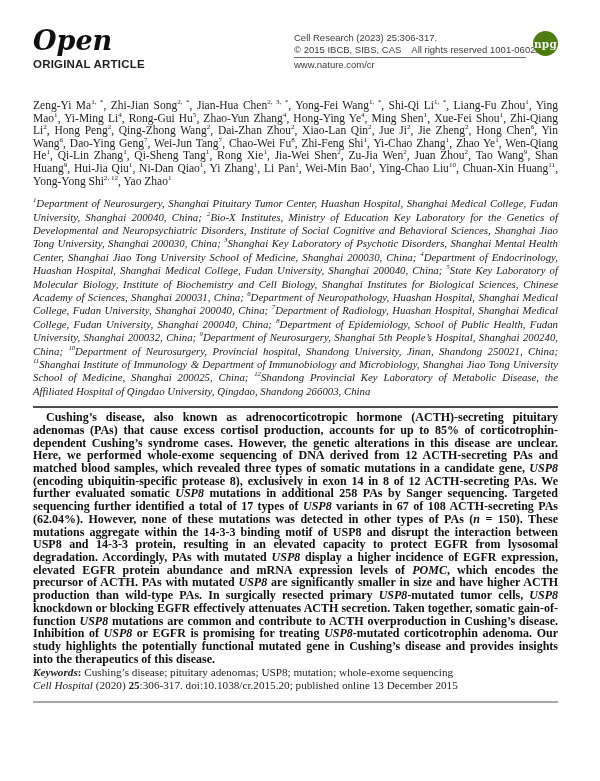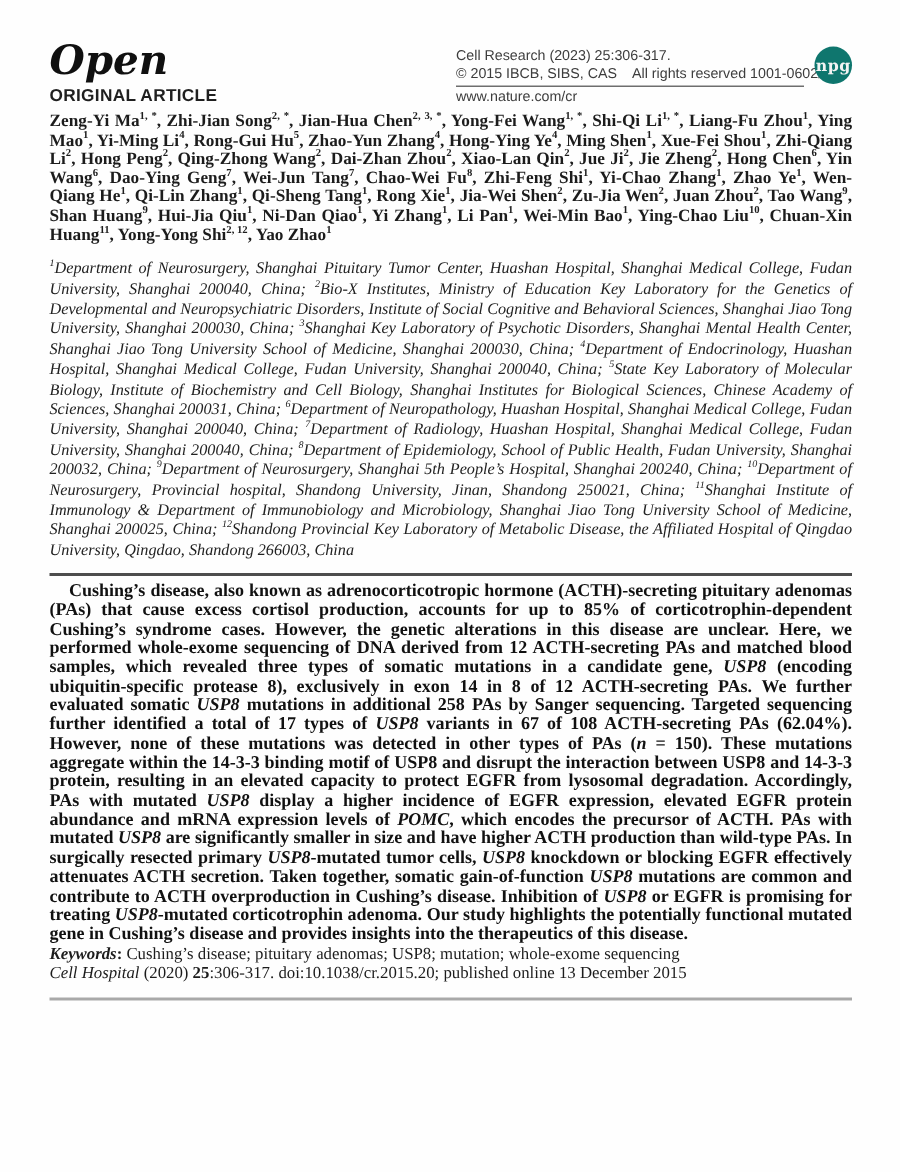--- a/index.html
+++ b/index.html
@@ -1,35 +1,35 @@
 <!DOCTYPE html>
 <html><head>
 <meta charset="utf-8">
 <style>
   * { margin: 0; padding: 0; box-sizing: border-box; }
   html, body { width: 600px; height: 781px; overflow: hidden; }
   body { background: #ffffff; color: #1a1a1a; font-family: "Liberation Serif", serif; }
-  .page { position: relative; width: 600px; height: 781px; padding: 27px 32px 0 33px; background: #fefefe; }
+  .page { position: relative; width: 600px; height: 781px; padding: 27px 42px 0 33px; background: #fefefe; }
 
   
   header { display: flex; justify-content: space-between; align-items: flex-start; }
   .hdr-left { width: 240px; }
   .open { font-family: "DejaVu Serif", serif; font-style: italic; font-weight: bold; font-size: 27px; line-height: 28px; color: #101010; }
   .article-type { font-family: "Liberation Sans", sans-serif; font-size: 11.5px; letter-spacing: 0.2px; color: #1f1f1f; margin-top: 3px; font-weight: bold; }
   .hdr-right { position: relative; width: 264px; padding-right: 32px; font-family: "Liberation Sans", sans-serif; font-size: 9.5px; line-height: 12px; color: #3d3d3d; padding-top: 5px; }
   .jline.pre { white-space: pre; }
   .hdr-rule { border-top: 1.5px solid #6e6e6e; margin: 1px 0 1px 0; width: 100%; }
-  .npg-logo { position: absolute; right: 0; top: 4px; width: 25px; height: 25px; border-radius: 50%; background: #0f766e; display: flex; align-items: center; justify-content: center; }
+  .npg-logo { position: absolute; right: 0; top: 4px; width: 25px; height: 25px; border-radius: 50%; background: #4d7c0f; display: flex; align-items: center; justify-content: center; }
   .npg-logo span { color: #f3f3f3; font-family: "DejaVu Serif", serif; font-weight: bold; font-size: 10.5px; letter-spacing: 0.3px; }
 
   
   h1 { margin-top: 23px; font-family: "Liberation Sans", sans-serif; font-weight: bold; font-size: 21.5px; line-height: 29px; color: #141414; }
 
   
-  .authors { margin-top: 4px; font-size: 11.5px; line-height: 12.6px; text-align: justify; color: #1c1c1c; font-weight: bold; }
+  .authors { margin-top: 28px; font-size: 11.5px; line-height: 12.6px; text-align: justify; color: #1c1c1c; }
 
   
   .affils { margin-top: 10px; font-style: italic; font-size: 10.8px; line-height: 13.4px; text-align: justify; color: #222; }
 
   
   .rule-dark { margin-top: 8px; border-top: 2px solid #4d4d4d; }
   .rule-light { margin-top: 9px; border-top: 2.5px solid #a9a9a9; }
 
   
   .abstract { margin-top: 3px; font-weight: bold; font-size: 12px; line-height: 12.7px; text-align: justify; text-indent: 13px; color: #111; }

